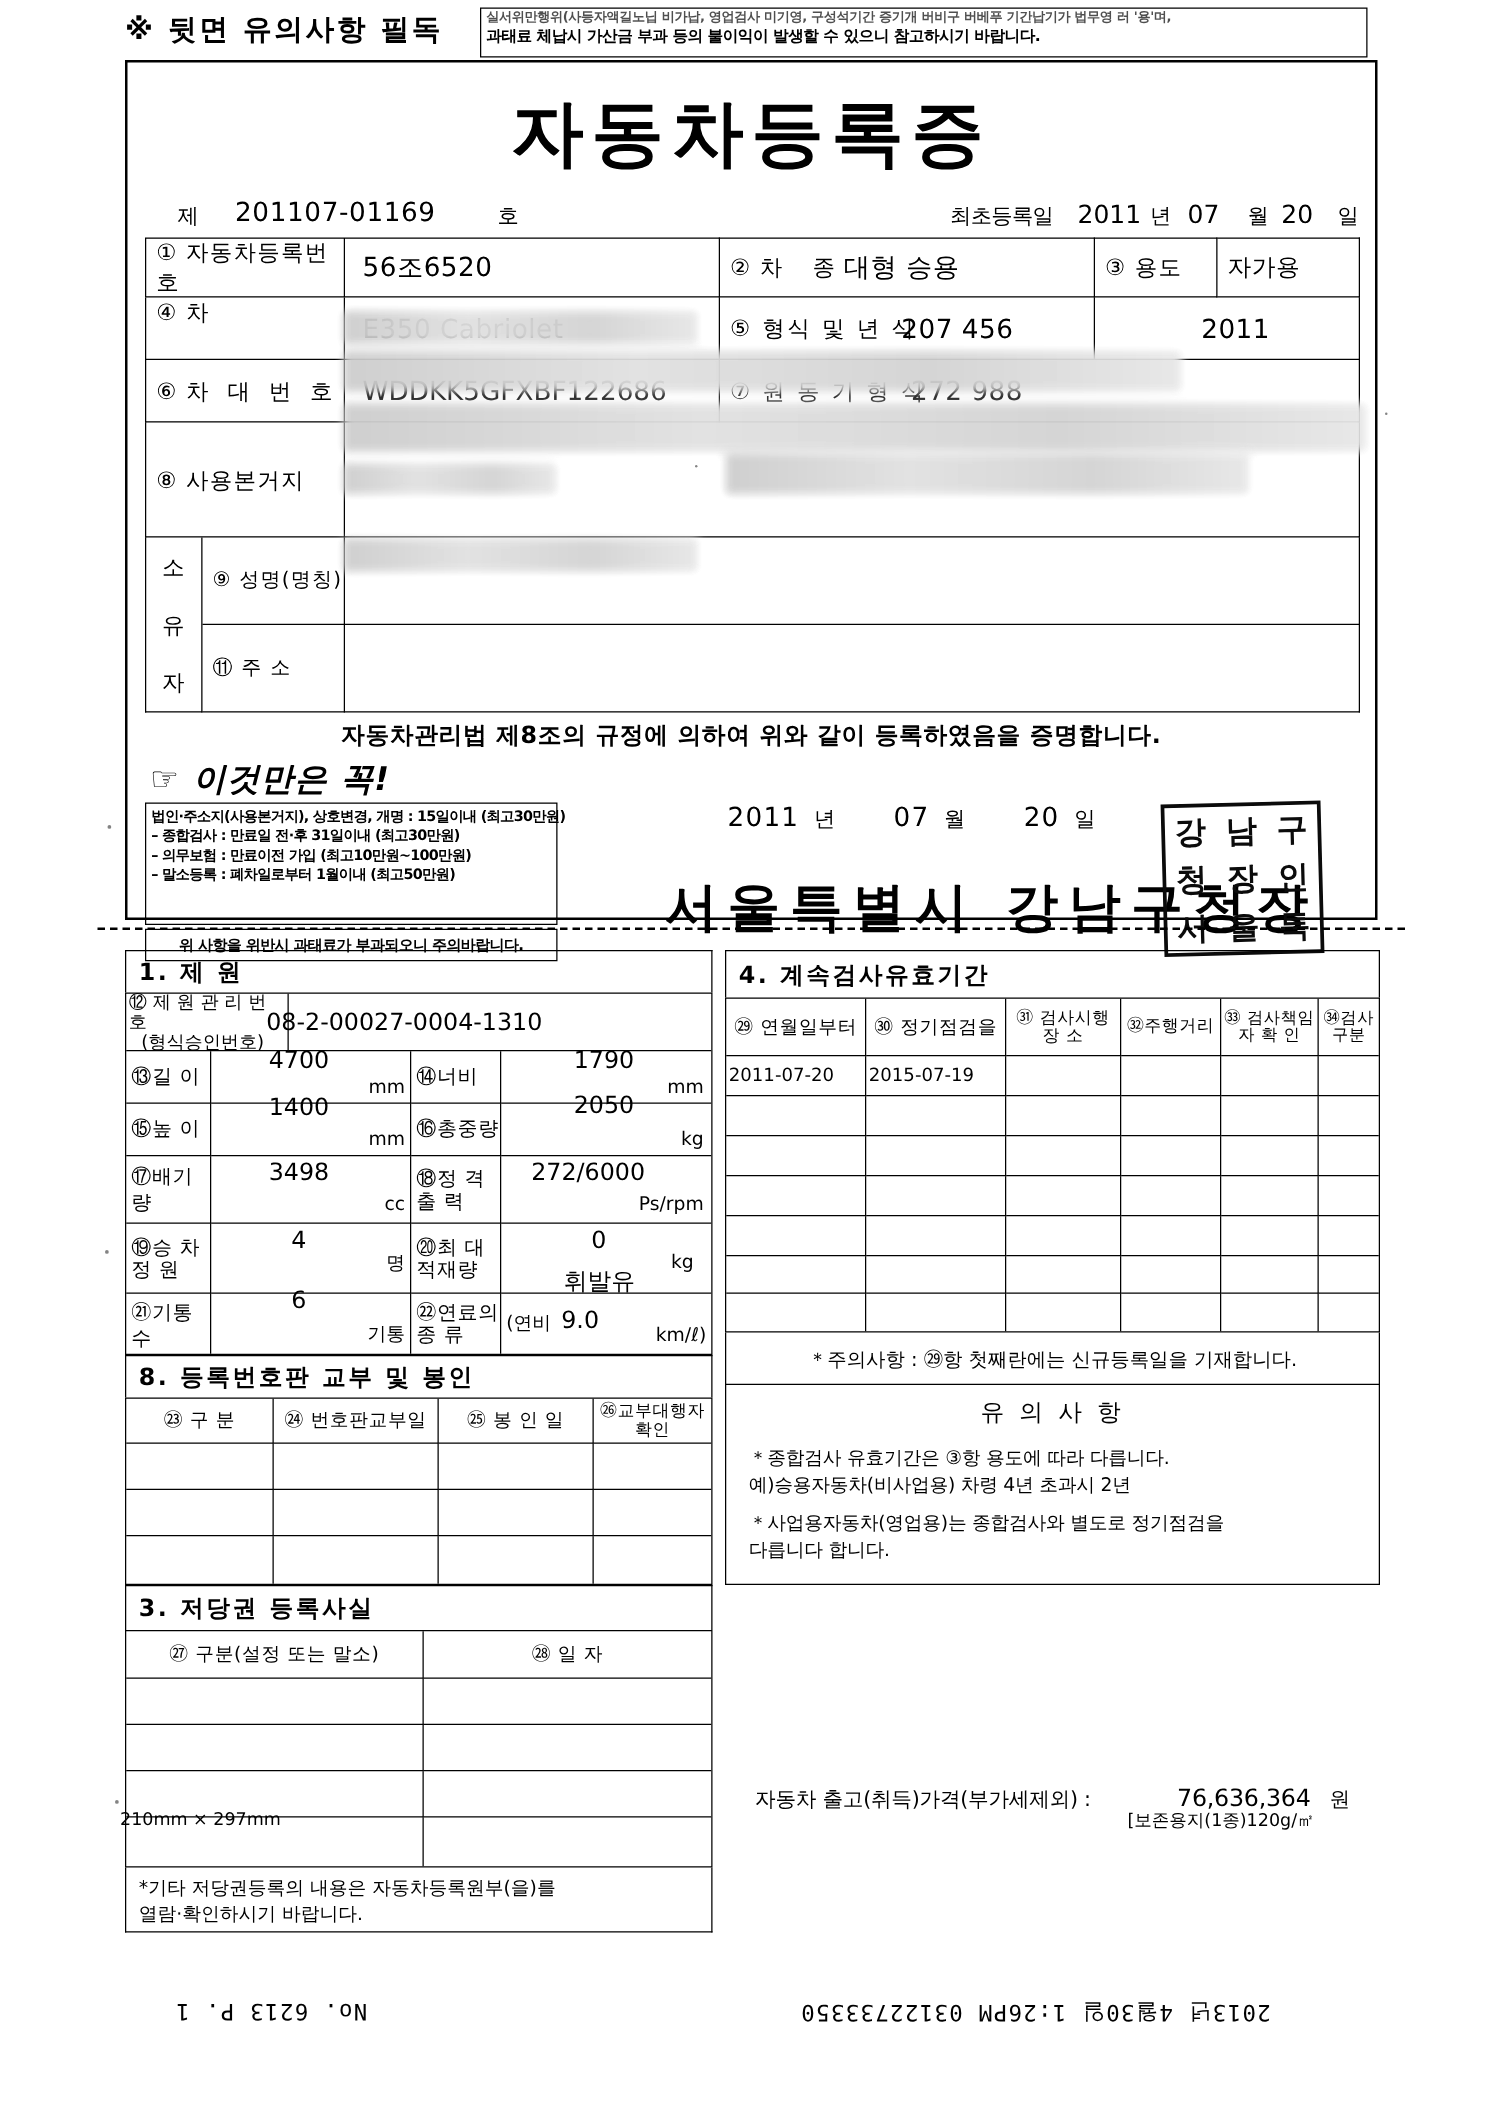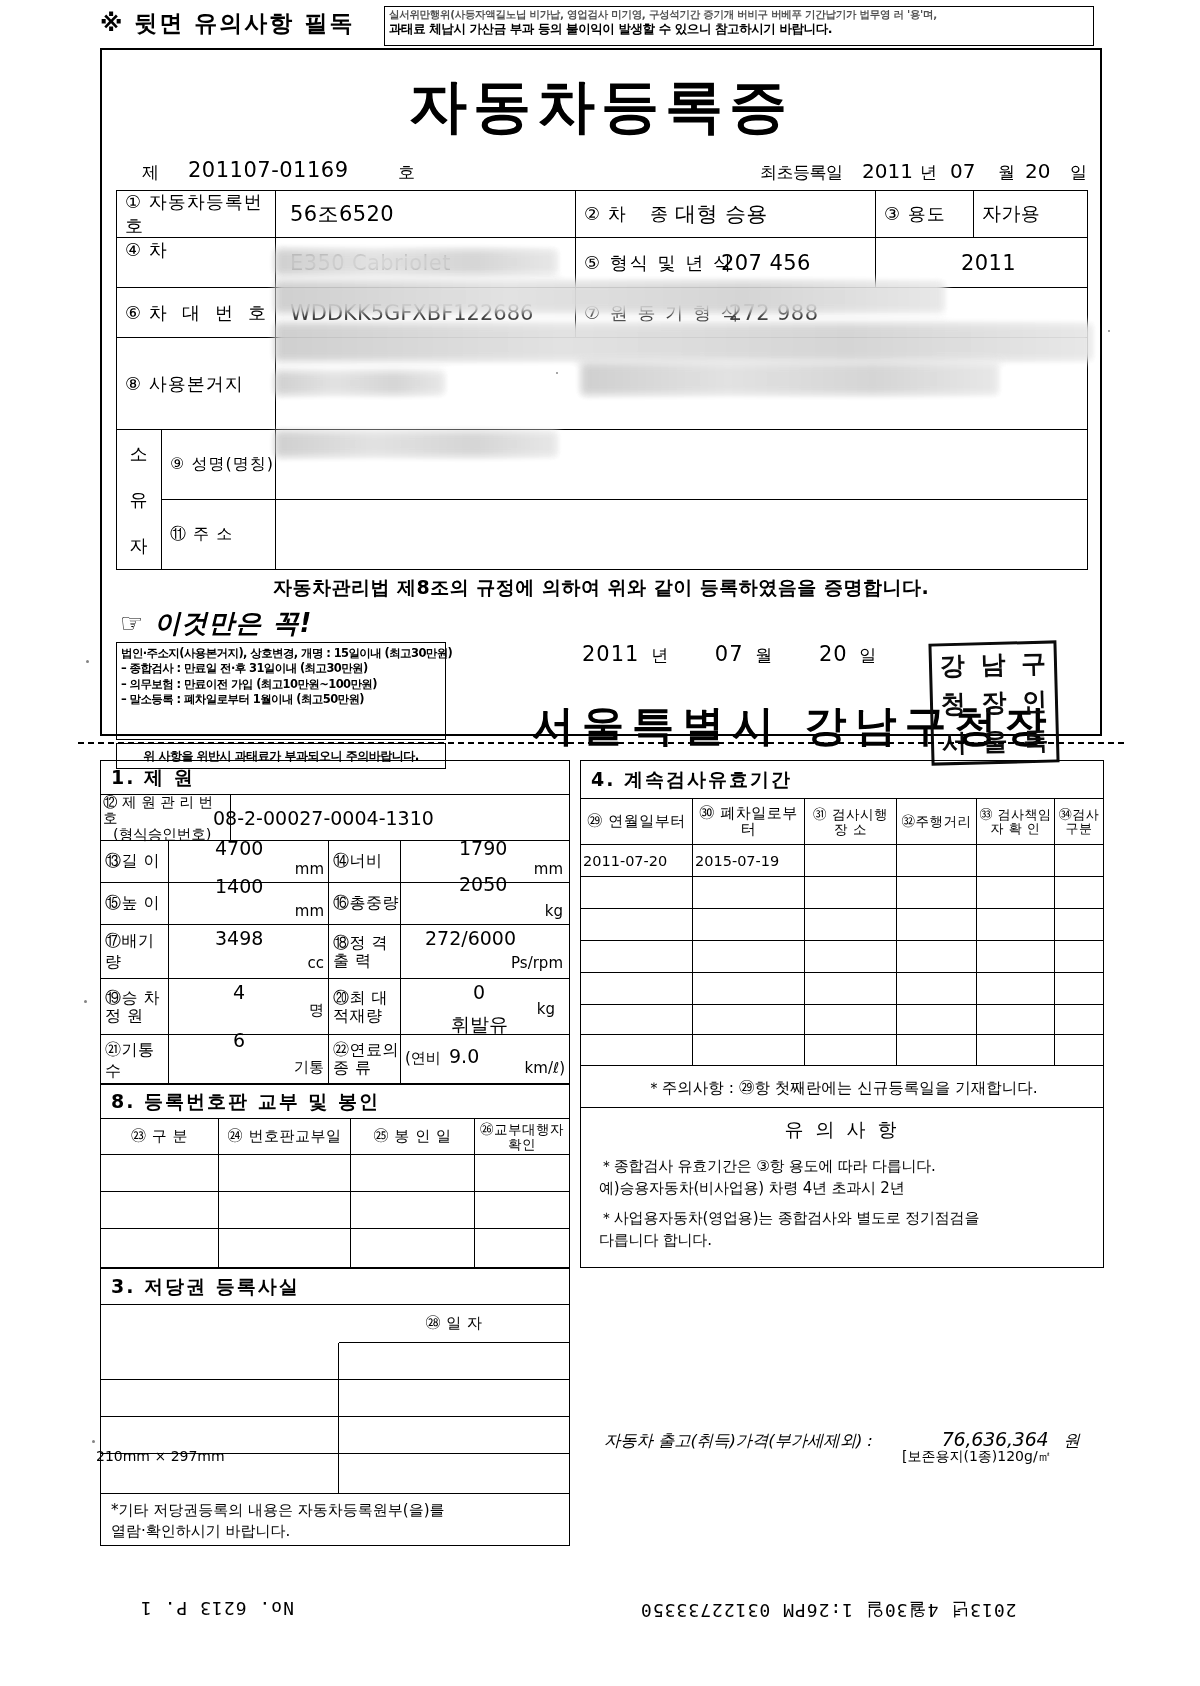--- a/index.html
+++ b/index.html
@@ -163,21 +163,21 @@
   .td.last-col, .th.last-col { border-right: none; }
   .td.last-row, .th.last-row { border-bottom: none; }
 
   .spec-lbl { font-size: 16px; letter-spacing: .5px; display:flex; align-items:center; justify-content:flex-start; padding-left:4px;}
   .spec-val { font-size: 19px; }
   .spec-unit { font-size: 15px; }
 
   .note-txt { position:absolute; font-size: 15px; line-height: 20px; letter-spacing: -.2px; }
 
   #price-line {
-    position: absolute; font-size: 16.5px; letter-spacing: -.2px; white-space: nowrap; font-style: italic;
+    position: absolute; font-size: 16.5px; letter-spacing: -.2px; white-space: nowrap;
   }
   #stamp-box {
     position: absolute; border: 3px solid #111; box-sizing: border-box;
     padding: 4px 8px; font-size: 17px; font-weight: bold; line-height: 26px;
     letter-spacing: -.5px; transform: rotate(-1deg); white-space: nowrap;
   }
 
   
   #paper-size { top: 1448px; left: 96px; font-size: 14px; }
   #paper-kind { top: 1448px; left: 902px; font-size: 14px; }
@@ -434,20 +434,21 @@
 
       <div class="td last-row" style="left:0;top:110px;width:118px;height:38px;"></div>
       <div class="td last-row" style="left:118px;top:110px;width:132px;height:38px;"></div>
       <div class="td last-row" style="left:250px;top:110px;width:124px;height:38px;"></div>
       <div class="td last-col last-row" style="left:374px;top:110px;width:94px;height:38px;"></div>
     </div>
 
     <div class="sec-head" style="left:0;top:508px;width:470px;height:36px;">3. 저당권 등록사실</div>
 
     <div class="tbl" style="left:0;top:544px;width:470px;height:190px;">
+      <div class="th" style="left:0;top:0;width:238px;height:38px;">㉗ 구분(설정 또는 말소)</div>
       <div class="th last-col" style="left:238px;top:0;width:230px;height:38px;">㉘        일              자</div>
 
       <div class="td" style="left:0;top:38px;width:238px;height:37px;"></div>
       <div class="td last-col" style="left:238px;top:38px;width:230px;height:37px;"></div>
       <div class="td" style="left:0;top:75px;width:238px;height:37px;"></div>
       <div class="td last-col" style="left:238px;top:75px;width:230px;height:37px;"></div>
       <div class="td" style="left:0;top:112px;width:238px;height:37px;"></div>
       <div class="td last-col" style="left:238px;top:112px;width:230px;height:37px;"></div>
       <div class="td last-row" style="left:0;top:149px;width:238px;height:39px;"></div>
       <div class="td last-col last-row" style="left:238px;top:149px;width:230px;height:39px;"></div>
@@ -461,21 +462,21 @@
     <div style="font-size:15px;line-height:21px;">  열람·확인하시기 바랍니다.</div>
   </div>
 
   <div class="abs" id="right-panel">
 
     <div class="sec-head" style="left:0;top:0;width:524px;height:38px;">4. 계속검사유효기간</div>
 
     <div class="tbl" style="left:0;top:38px;width:524px;height:268px;">
 
       <div class="th" style="left:0;top:0;width:112px;height:46px;">㉙ 연월일부터</div>
-      <div class="th" style="left:112px;top:0;width:112px;height:46px;">㉚ 폐차일로부터</div>
+      <div class="th" style="left:112px;top:0;width:112px;height:46px;">㉚ 정기점검을</div>
       <div class="th" style="left:224px;top:0;width:92px;height:46px;font-size:13.5px;">㉛ 검사시행 장       소</div>
       <div class="th" style="left:316px;top:0;width:80px;height:46px;font-size:13.5px;">㉜주행거리</div>
       <div class="th" style="left:396px;top:0;width:78px;height:46px;font-size:13px;">㉝ 검사책임자 확      인</div>
       <div class="th last-col" style="left:474px;top:0;width:48px;height:46px;font-size:13px;">㉞검사 구분</div>
 
       <div class="td" style="left:0;top:46px;width:112px;height:32px;font-size:14.5px;padding-left:2px;">2011-07-20</div>
       <div class="td" style="left:112px;top:46px;width:112px;height:32px;font-size:14.5px;padding-left:2px;">2015-07-19</div>
       <div class="td" style="left:224px;top:46px;width:92px;height:32px;"></div>
       <div class="td" style="left:316px;top:46px;width:80px;height:32px;"></div>
       <div class="td" style="left:396px;top:46px;width:78px;height:32px;"></div>

